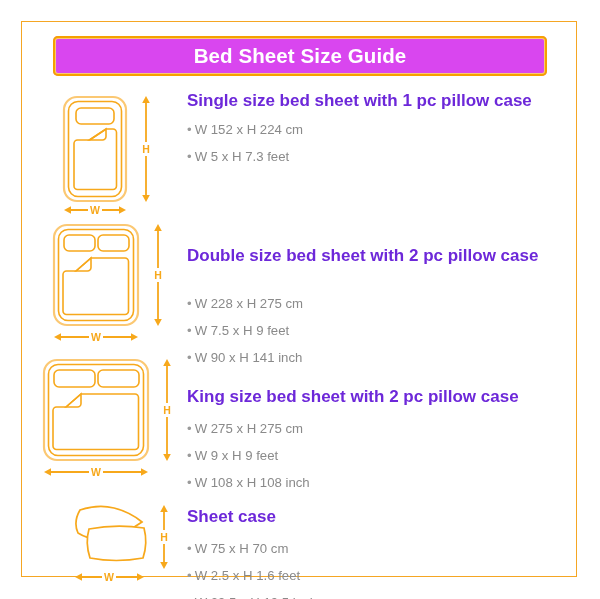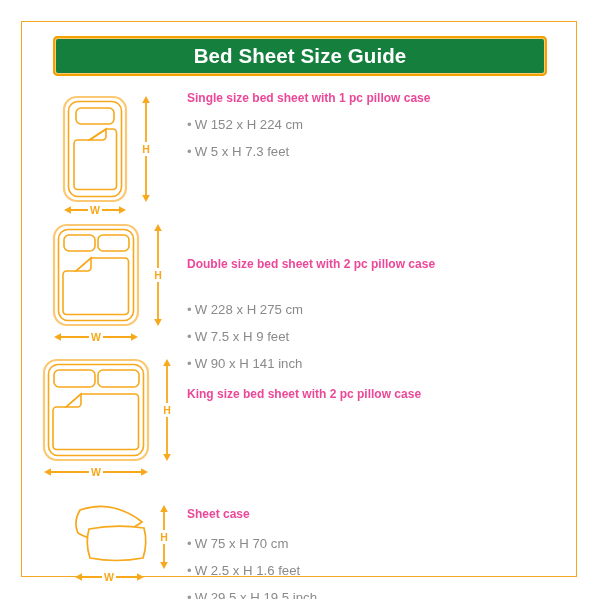--- a/index.html
+++ b/index.html
@@ -25,21 +25,21 @@
     background: #ffffff;
   }
 
   
   #title-bar {
     position: absolute;
     left: 31px;
     top: 14px;
     width: 494px;
     height: 40px;
-    background: #15803d;
+    background: #d946ef;
     border-radius: 5px;
     box-shadow: inset 0 0 0 2px #F5A100, inset 0 0 0 3px #FBC873;
     display: flex;
     align-items: center;
     justify-content: center;
   }
   #title-text {
     color: #ffffff;
     font-size: 20.5px;
     font-weight: bold;
@@ -60,22 +60,22 @@
     top: 0;
     width: 175px;
   }
   .info {
     position: absolute;
     left: 165px;
     top: 0;
     width: 380px;
   }
   .info-title {
-    color: #ec4899;
-    font-size: 12px;
+    color: #6d28d9;
+    font-size: 17px;
     font-weight: bold;
     line-height: 1;
     white-space: nowrap;
   }
   .info-list {
     margin: 0;
     padding: 0;
     list-style: none;
   }
   .info-list li {
@@ -162,21 +162,21 @@
 
         <g>
           <line x1="36" y1="117" x2="112" y2="117" stroke="#F7A81B" stroke-width="1.8"></line>
           <path d="M 32 117 L 39 113.2 L 39 120.8 Z" fill="#F7A81B"></path>
           <path d="M 116 117 L 109 113.2 L 109 120.8 Z" fill="#F7A81B"></path>
           <rect x="67" y="110" width="14" height="14" fill="#ffffff"></rect>
           <text x="74" y="121" text-anchor="middle" font-family="'Liberation Sans', sans-serif" font-size="10.5" font-weight="bold" fill="#F7A81B">W</text>
         </g>
       </svg>
     </div>
-    <div class="info" style="top:38px;">
+    <div class="info" style="top:27px;">
       <div class="info-title">Double size bed sheet with 2 pc pillow case</div>
       <ul class="info-list" style="margin-top:33px;">
         <li><span class="bullet">•</span><span>W 228 x H 275 cm</span></li>
         <li><span class="bullet">•</span><span>W 7.5 x H 9 feet</span></li>
         <li><span class="bullet">•</span><span>W 90 x H 141 inch</span></li>
       </ul>
     </div>
   </div>
 
   <div class="row" style="top:333px;height:130px;">
@@ -203,20 +203,25 @@
           <line x1="26" y1="117" x2="122" y2="117" stroke="#F7A81B" stroke-width="1.8"></line>
           <path d="M 22 117 L 29 113.2 L 29 120.8 Z" fill="#F7A81B"></path>
           <path d="M 126 117 L 119 113.2 L 119 120.8 Z" fill="#F7A81B"></path>
           <rect x="67" y="110" width="14" height="14" fill="#ffffff"></rect>
           <text x="74" y="121" text-anchor="middle" font-family="'Liberation Sans', sans-serif" font-size="10.5" font-weight="bold" fill="#F7A81B">W</text>
         </g>
       </svg>
     </div>
     <div class="info" style="top:33px;">
       <div class="info-title">King size bed sheet with 2 pc pillow case</div>
+      <ul class="info-list" style="margin-top:17px;">
+        <li><span class="bullet">•</span><span>W 275 x H 275 cm</span></li>
+        <li><span class="bullet">•</span><span>W 9 x H 9 feet</span></li>
+        <li><span class="bullet">•</span><span>W 108 x H 108 inch</span></li>
+      </ul>
     </div>
   </div>
 
   <div class="row" style="top:463px;height:105px;">
     <div class="diagram">
       <svg width="175" height="105" viewBox="0 0 175 105">
 
         <path d="M 58 25 Q 76 19 92 23 Q 108 27 120 37 Q 106 47 88 52 Q 70 57 56 48 Q 51 37 58 25 Z" fill="none" stroke="#F7A81B" stroke-width="1.7"></path>
 
         <path d="M 67 44 Q 94 39 122 43 Q 126 58 121 73 Q 94 78 68 73 Q 63 58 67 44 Z" fill="#ffffff" stroke="#F7A81B" stroke-width="1.7"></path>

